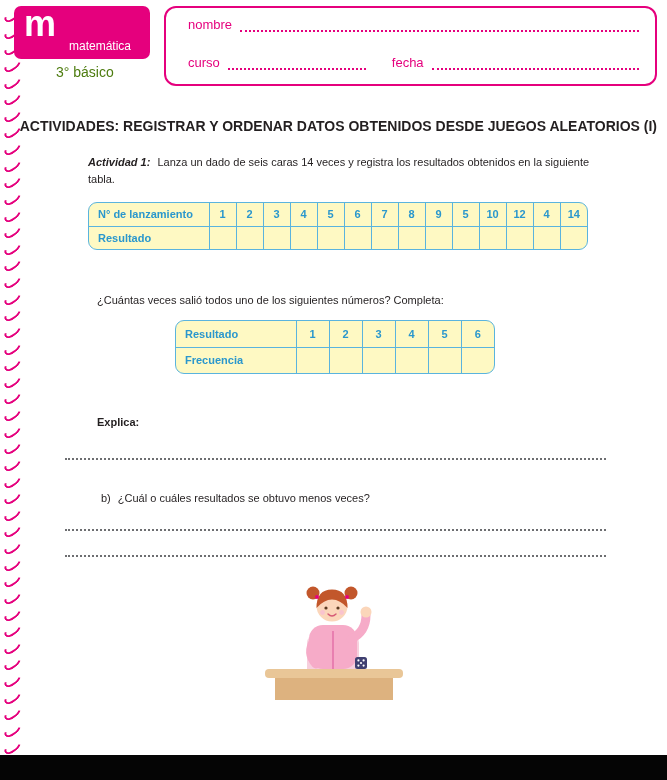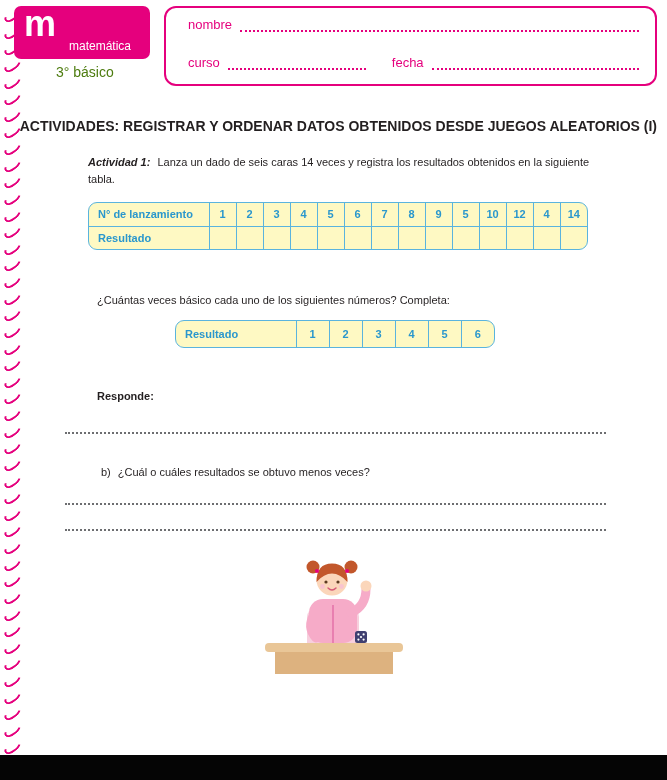--- a/index.html
+++ b/index.html
@@ -220,41 +220,50 @@
           <td></td>
           <td></td>
           <td></td>
           <td></td>
         </tr>
       </tbody>
         </table>
     </div>
 
     
-    <p class="q-completa">¿Cuántas veces básico cada uno de los siguientes números? Completa:</p>
+    <p class="q-completa">¿Cuántas veces salió todos uno de los siguientes números? Completa:</p>
 
     
     <div class="tablewrap t2-wrap">
       <table>
         <tbody>
             <tr>
           <td class="rowlabel">Resultado</td>
           <td>1</td>
           <td>2</td>
           <td>3</td>
           <td>4</td>
           <td>5</td>
           <td>6</td>
         </tr>
+        <tr>
+          <td class="rowlabel">Frecuencia</td>
+          <td></td>
+          <td></td>
+          <td></td>
+          <td></td>
+          <td></td>
+          <td></td>
+        </tr>
       </tbody>
         </table>
     </div>
 
     
-    <p class="responde-label">Responde:</p>
+    <p class="responde-label">Explica:</p>
 
     <div class="answer-line al-a"></div>
 
     <p class="question q-b">
       <span class="qletter">b)</span>
       <span>¿Cuál o cuáles resultados se obtuvo menos veces?</span>
     </p>
     <div class="answer-line al-b"></div>
 
     <div class="answer-line al-c"></div>

